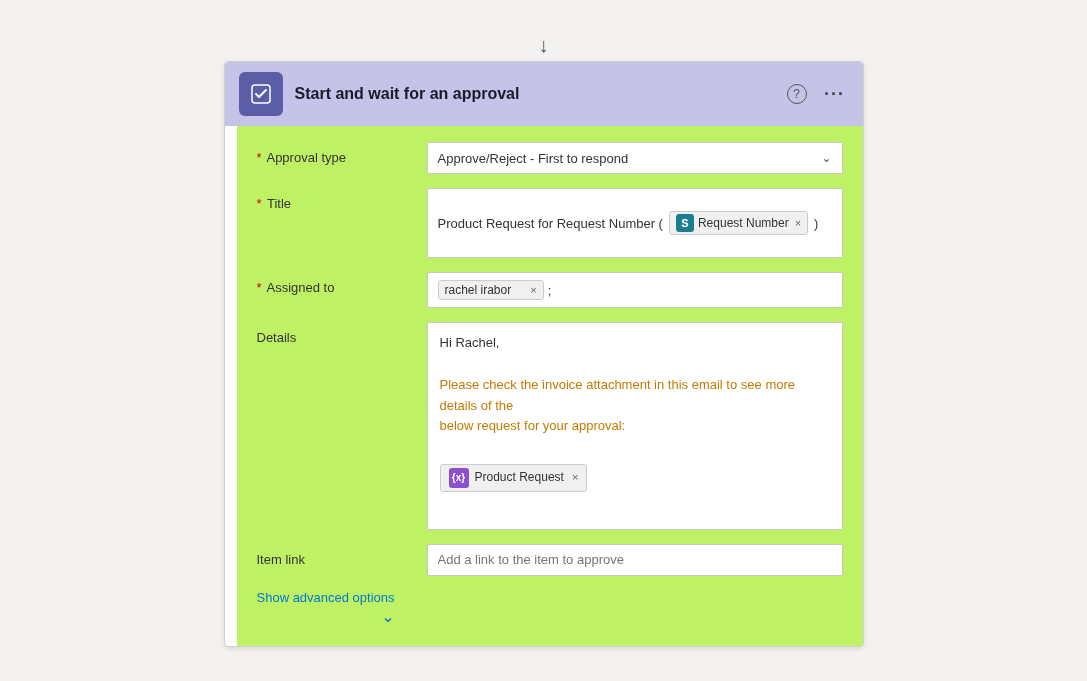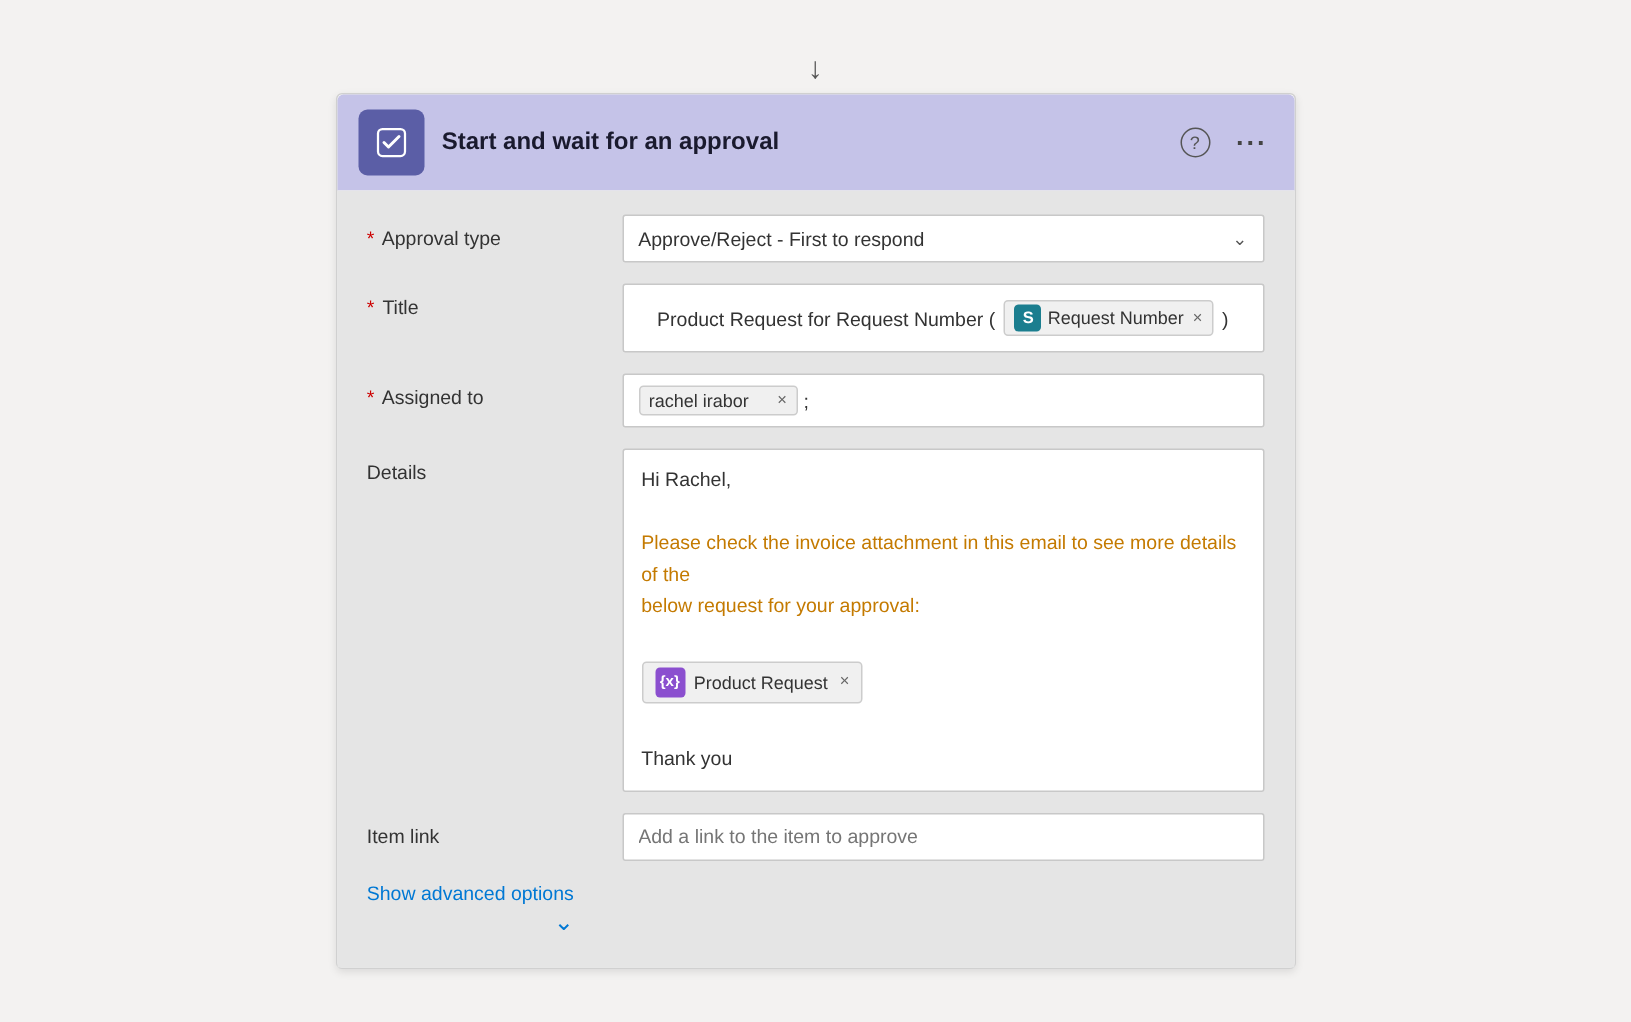--- a/index.html
+++ b/index.html
@@ -79,21 +79,22 @@
       display: flex;
       align-items: center;
       justify-content: center;
       width: 28px;
       height: 28px;
       border-radius: 50%;
     }
 
     .card-body {
       padding: 16px 20px 20px;
-      background: #e5e5e5;
+      background: #bef264;
+      margin-left: 12px;
     }
 
     .form-row {
       display: flex;
       align-items: flex-start;
       margin-bottom: 14px;
     }
 
     .form-label {
       width: 170px;
@@ -140,29 +141,28 @@
 
     .chevron-icon {
       font-size: 12px;
       color: #555;
     }
 
     .title-field {
       flex: 1;
       border: 1px solid #c8c8c8;
       border-radius: 2px;
-      padding: 10px 10px;
+      padding: 22px 10px;
       font-size: 13px;
       background: #fff;
       display: flex;
       align-items: center;
       gap: 6px;
       flex-wrap: wrap;
       min-height: 36px;
-      justify-content: center;
     }
 
     .title-text {
       font-size: 13px;
       color: #333;
     }
 
     .tag-chip {
       display: inline-flex;
       align-items: center;
@@ -387,21 +387,20 @@
           </div>
           <br>
           <div>
             <span class="product-request-chip">
               <span class="fx-icon">{x}</span>
               <span>Product Request</span>
               <span class="tag-close">×</span>
             </span>
           </div>
           <br>
-          <div class="details-text">Thank you</div>
         </div>
       </div>
 
       <div class="form-row">
         <div class="form-label">
           <span>Item link</span>
         </div>
         <input class="form-control" type="text" placeholder="Add a link to the item to approve" style="">
       </div>
 

